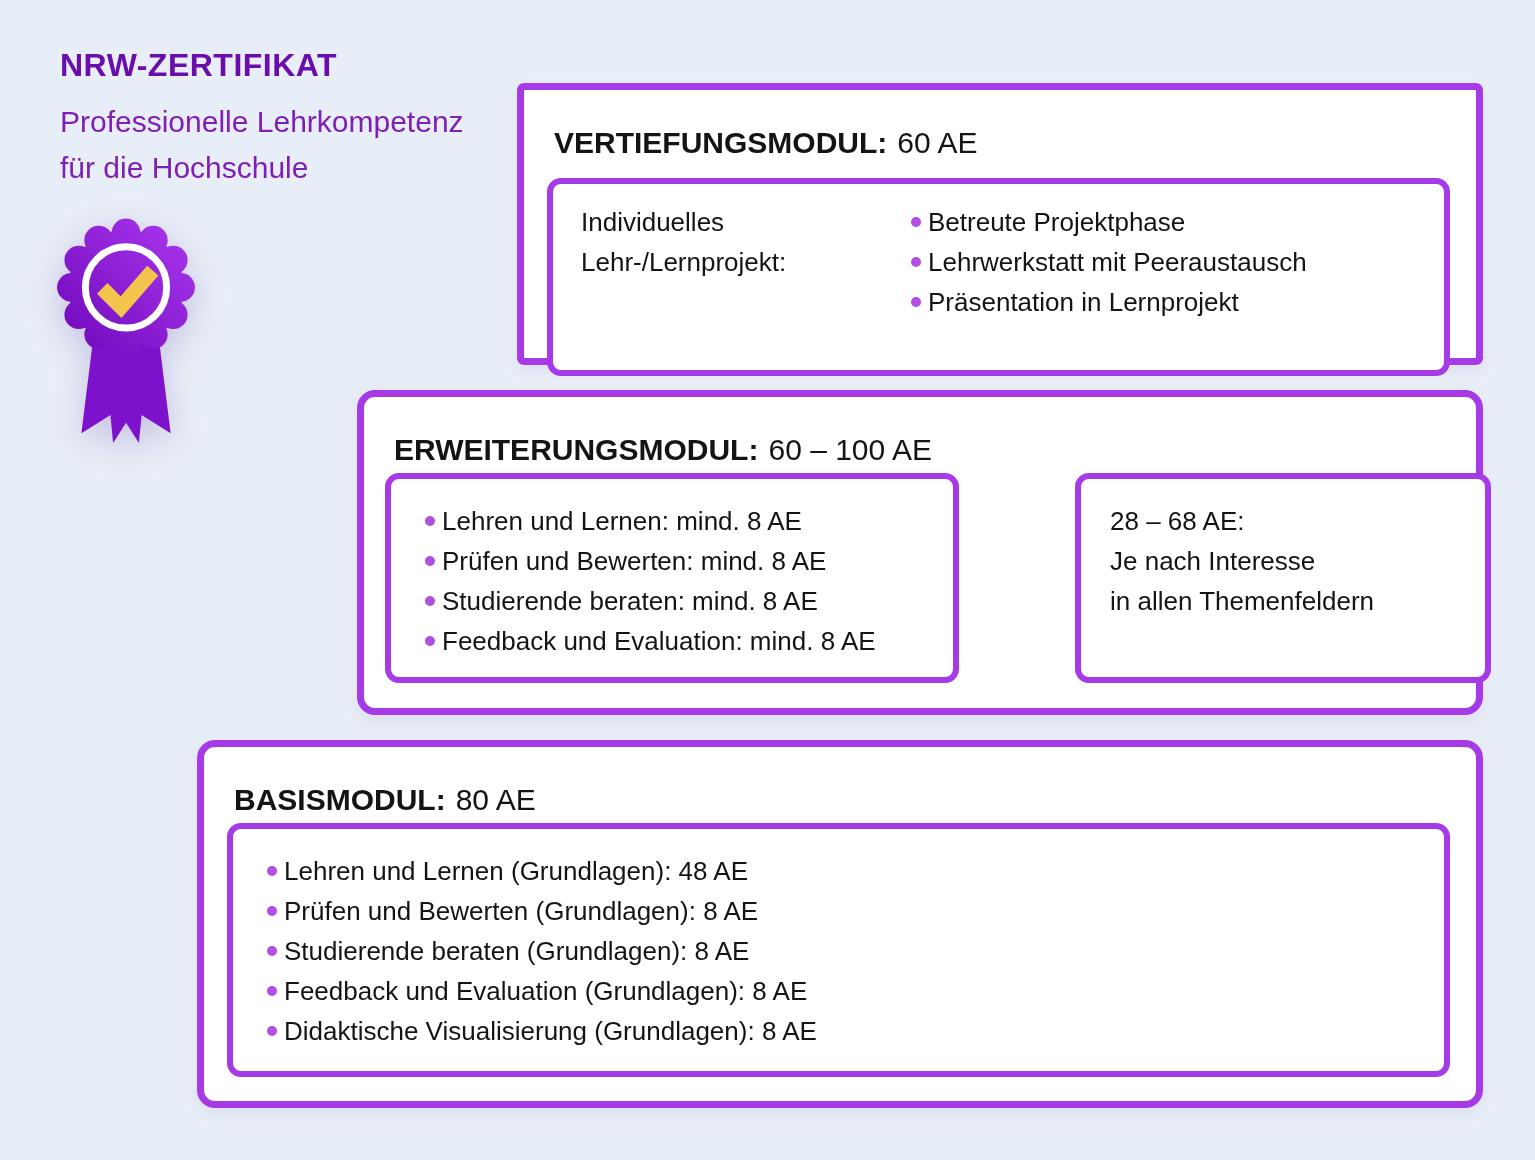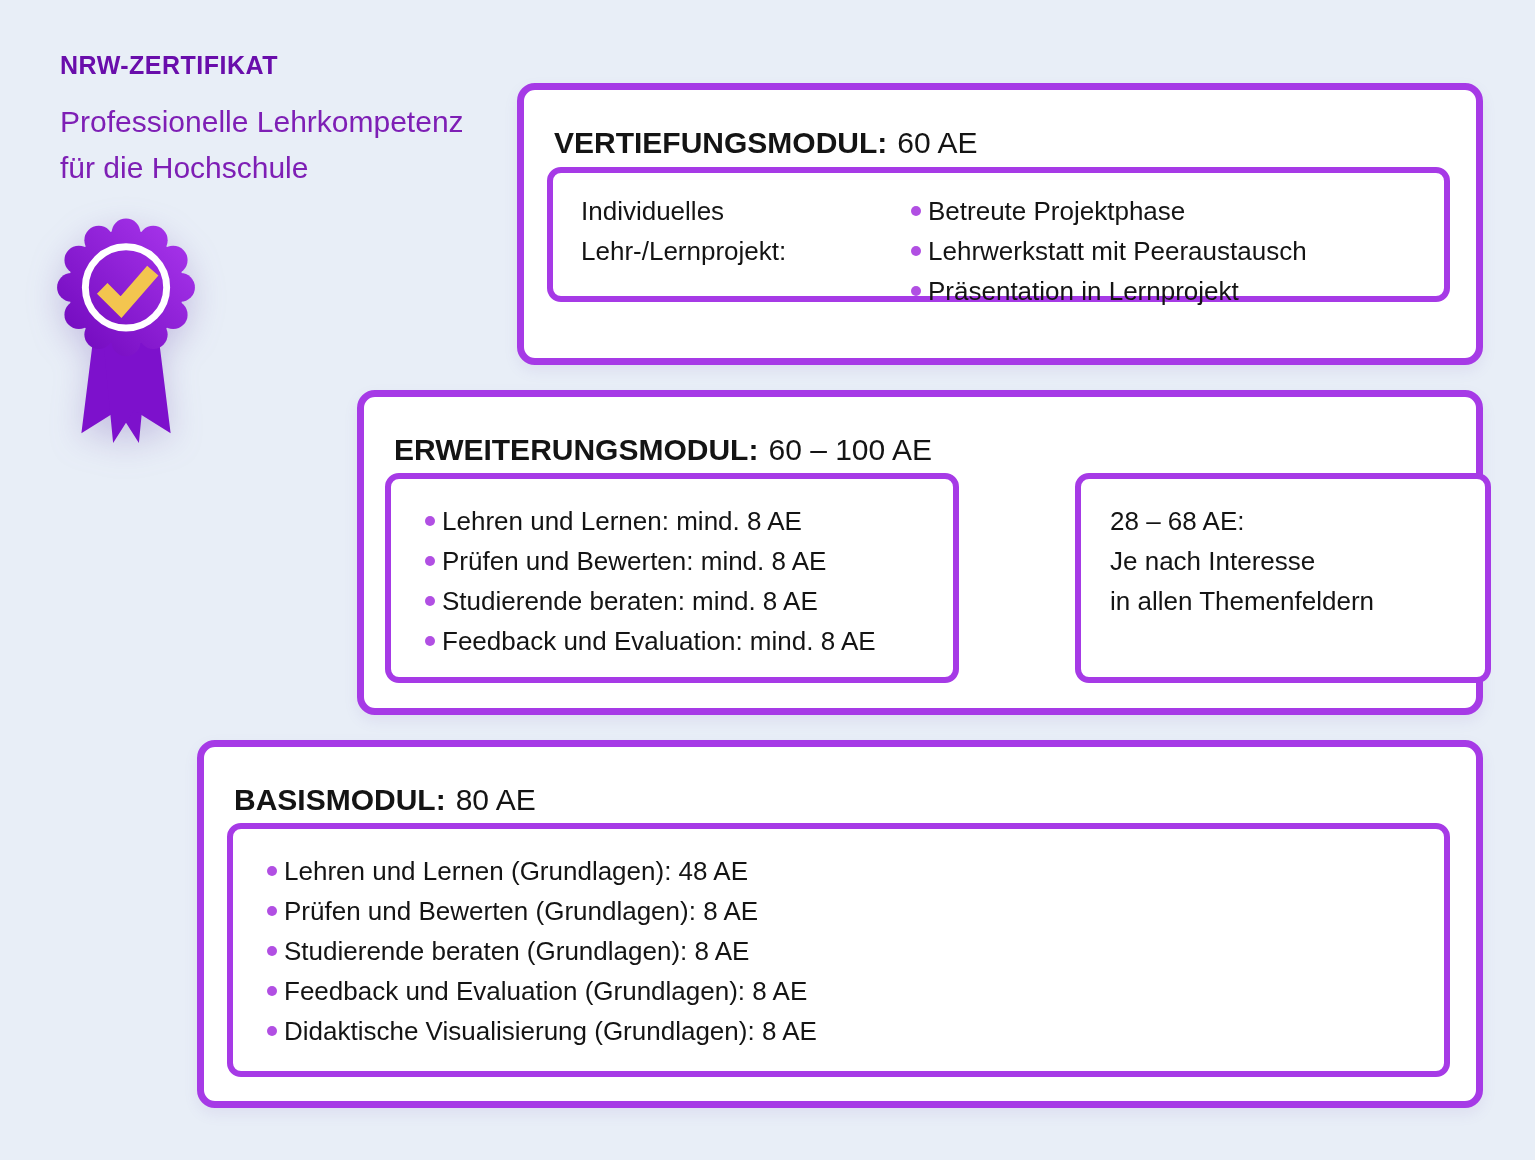--- a/index.html
+++ b/index.html
@@ -23,21 +23,21 @@
     font-family:"Liberation Sans","DejaVu Sans",sans-serif;
     color:var(--text);
     overflow:hidden;
     position:relative;
   }
   .canvas{position:absolute;inset:0;}
 
   
   .header{position:absolute;left:60px;top:45px;width:480px;}
   .header h1{
-    font-size:25px;font-weight:700;color:var(--heading);
+    font-size:32px;font-weight:700;color:var(--heading);
     letter-spacing:.5px;line-height:40px;
   }
   .header .sub{
     margin-top:14px;font-size:30px;font-weight:400;color:var(--subheading);
     line-height:46px;
   }
 
   
   .badge{
     position:absolute;left:46px;top:213px;width:162px;height:238px;
@@ -66,22 +66,22 @@
   .blist li{
     display:flex;align-items:center;gap:7px;
     font-size:26px;line-height:40px;white-space:nowrap;
   }
   .dot{
     width:10px;height:10px;border-radius:50%;
     background:var(--bullet);flex:0 0 auto;
   }
 
   
-  #mod-vertiefung{left:517px;top:83px;width:966px;height:282px;}
-  #mod-vertiefung .inner{left:23px;top:77px;width:903px;height:135px;}
+  #mod-vertiefung{left:517px;top:83px;width:966px;height:282px;border-radius:7px;}
+  #mod-vertiefung .inner{left:23px;top:88px;width:903px;height:198px;}
   #mod-vertiefung .inner-flex{display:flex;padding:18px 0 0 28px;}
   #mod-vertiefung .project-label{
     flex:0 0 330px;font-size:26px;line-height:40px;white-space:nowrap;
   }
 
   
   #mod-erweiterung{left:357px;top:390px;width:1126px;height:325px;}
   #mod-erweiterung .inner-a{left:21px;top:76px;width:574px;height:210px;padding:22px 0 0 34px;}
   #mod-erweiterung .inner-b{left:711px;top:76px;width:416px;height:210px;padding:22px 0 0 29px;}
   .side-note{font-size:26px;line-height:40px;white-space:nowrap;}

